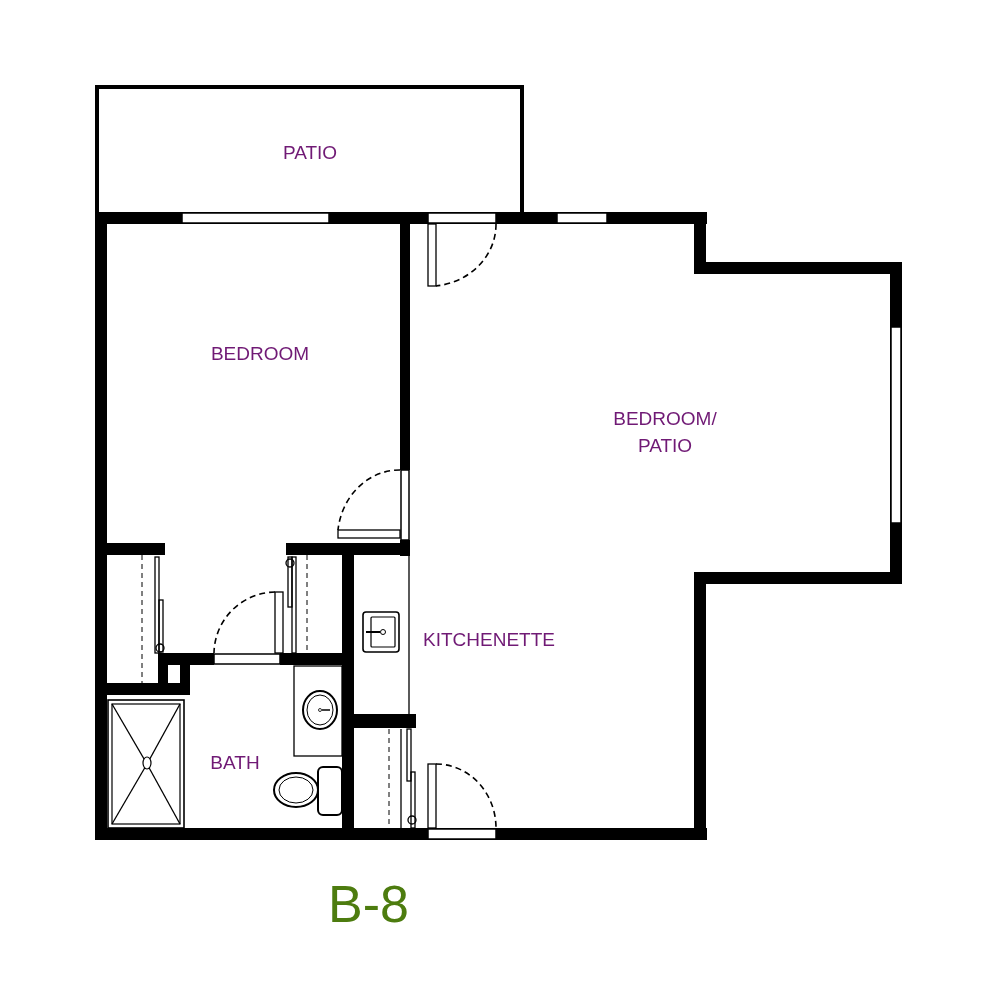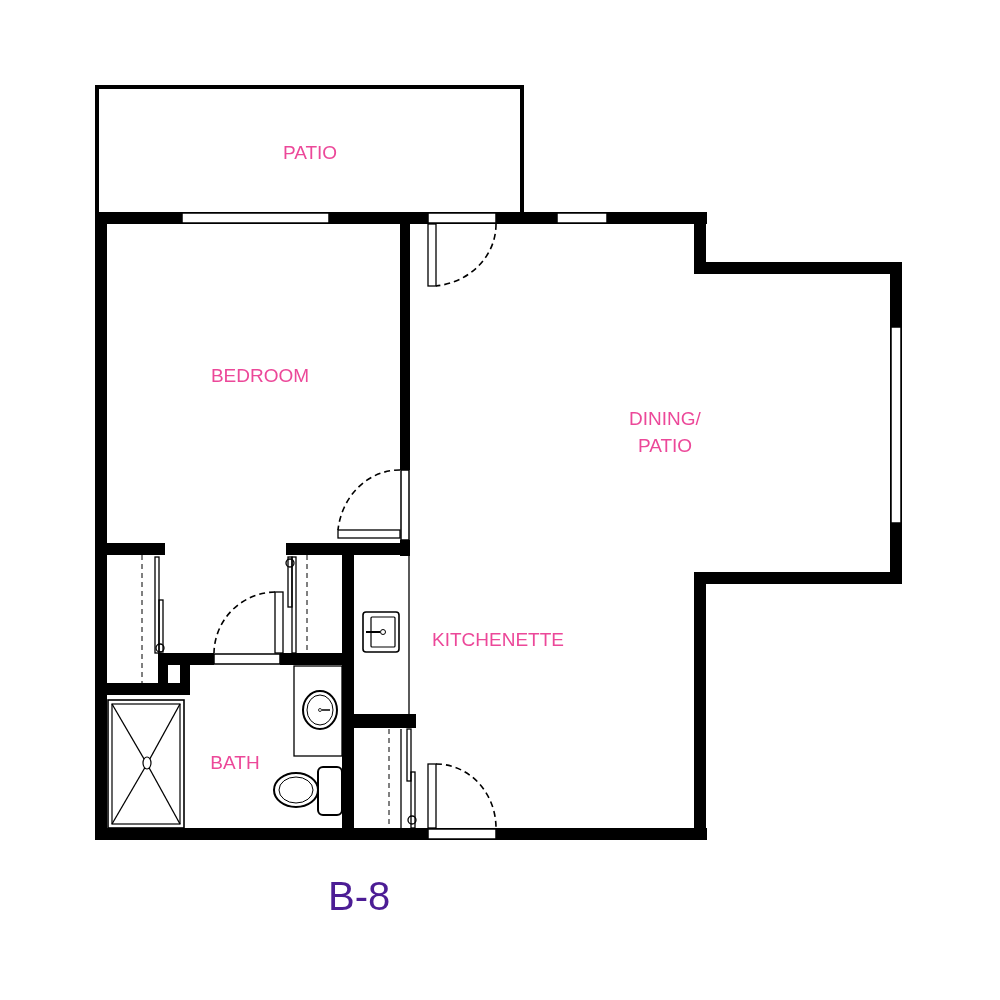--- a/index.html
+++ b/index.html
@@ -3,22 +3,22 @@
 <meta charset="utf-8">
 <style>
   html, body { margin: 0; padding: 0; background: #ffffff; }
   body { width: 1000px; height: 1000px; position: relative; overflow: hidden; font-family: "Liberation Sans", sans-serif; }
   #plan { position: absolute; left: 0; top: 0; width: 1000px; height: 1000px; }
   .wall { fill: #000; }
   .thin1 { fill: none; stroke: #000; stroke-width: 1.3; }
   .dash { fill: none; stroke: #000; stroke-width: 1.6; stroke-dasharray: 6 4; }
   .dash-thin { fill: none; stroke: #000; stroke-width: 1; stroke-dasharray: 5 4; }
   .win { fill: #fff; stroke: #000; stroke-width: 1.5; }
-  .label { position: absolute; color: #ec4899; font-family: "Liberation Sans", sans-serif; font-size: 19px; text-align: center; line-height: 32px; white-space: nowrap; }
-  .unit { position: absolute; font-family: "Liberation Sans", sans-serif; font-size: 40px; color: #4c1d95; }
+  .label { position: absolute; color: #701a75; font-family: "Liberation Sans", sans-serif; font-size: 19px; text-align: center; line-height: 32px; white-space: nowrap; }
+  .unit { position: absolute; font-family: "Liberation Sans", sans-serif; font-size: 52px; color: #4d7c0f; }
 </style>
 </head>
 <body>
 
 <svg id="plan" viewBox="0 0 1000 1000" xmlns="http://www.w3.org/2000/svg">
 
   <g>
     <rect x="97" y="87" width="425" height="127" fill="none" stroke="#000" stroke-width="4"></rect>
   </g>
 
@@ -138,19 +138,19 @@
     </g>
   </g>
   <g>
     <rect x="318" y="767" width="24" height="48" rx="5" fill="#fff" stroke="#000" stroke-width="2"></rect>
     <ellipse cx="296" cy="790" rx="22" ry="17" fill="#fff" stroke="#000" stroke-width="2"></ellipse>
     <ellipse cx="296" cy="790" rx="17" ry="13" fill="none" stroke="#000" stroke-width="1"></ellipse>
   </g>
 </svg>
 
 <div class="label" style="left:260px; top:137px; width:100px;">PATIO</div>
-<div class="label" style="left:190px; top:360px; width:140px;">BEDROOM</div>
-<div class="label" style="left:605px; top:403px; width:120px;">DINING/</div>
+<div class="label" style="left:190px; top:338px; width:140px;">BEDROOM</div>
+<div class="label" style="left:605px; top:403px; width:120px;">BEDROOM/</div>
 <div class="label" style="left:605px; top:430px; width:120px;">PATIO</div>
-<div class="label" style="left:414px; top:624px; width:150px; text-align:right;">KITCHENETTE</div>
+<div class="label" style="left:414px; top:624px; width:150px; text-align:center;">KITCHENETTE</div>
 <div class="label" style="left:200px; top:747px; width:70px;">BATH</div>
 
 <div class="unit" style="left:328px; top:874px;">B-8</div>
 
 </body></html>

